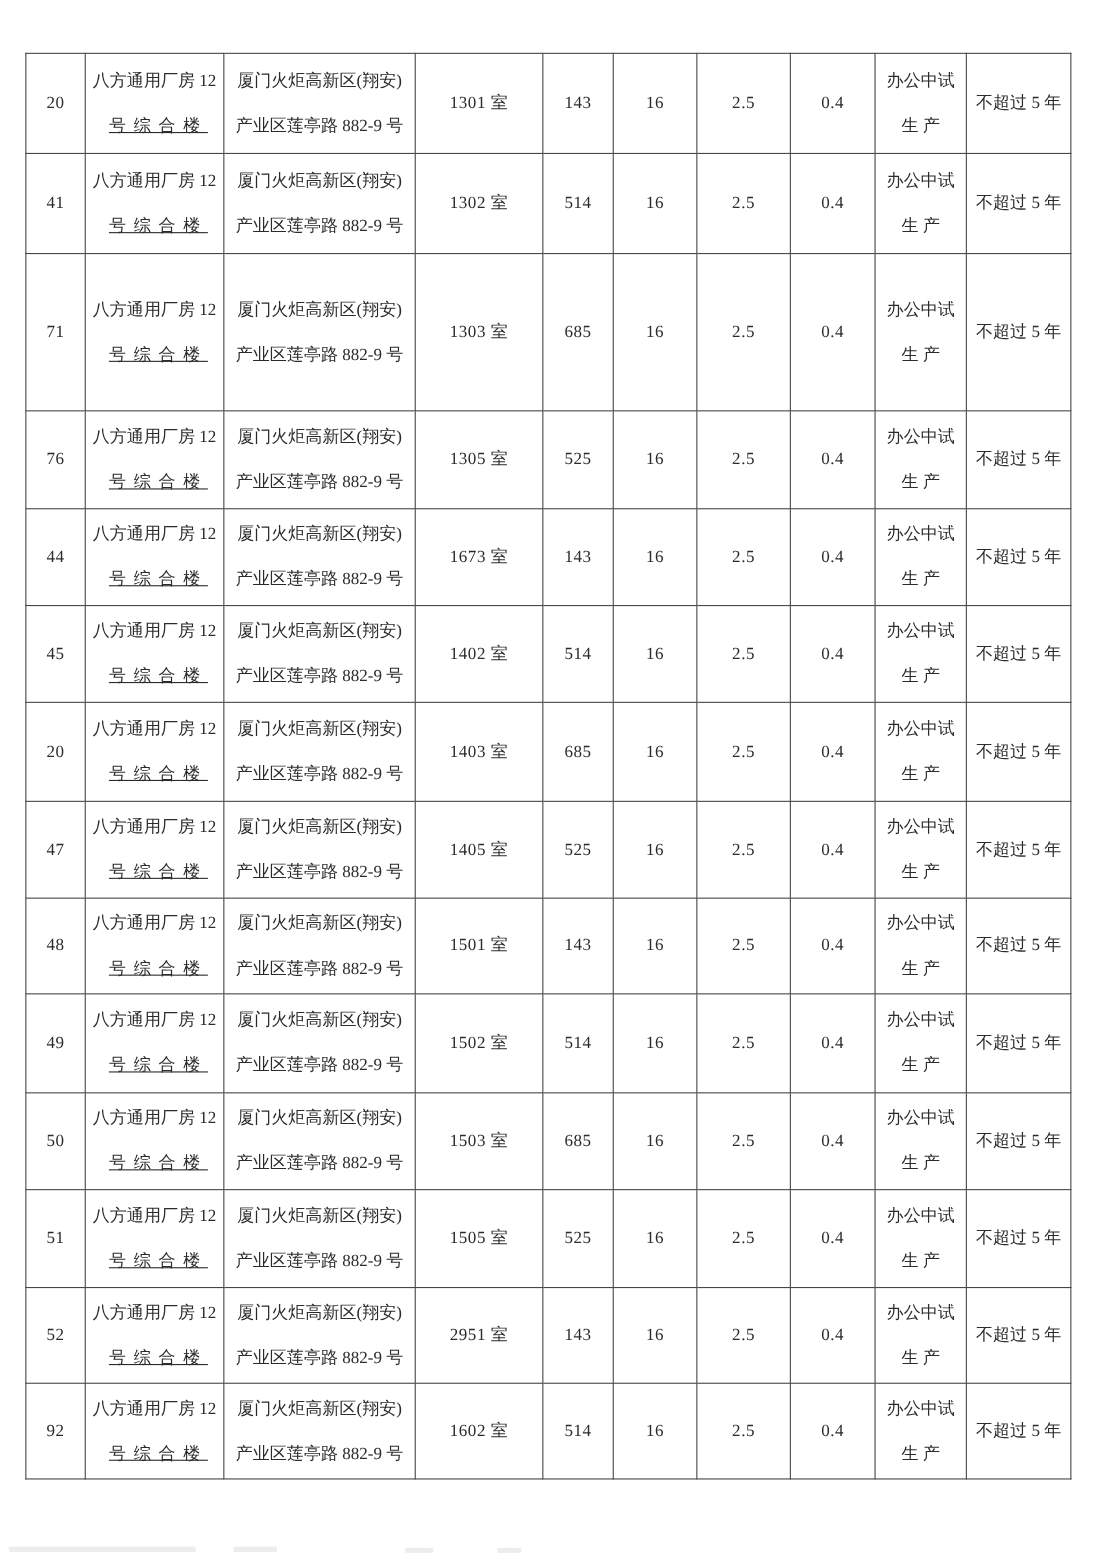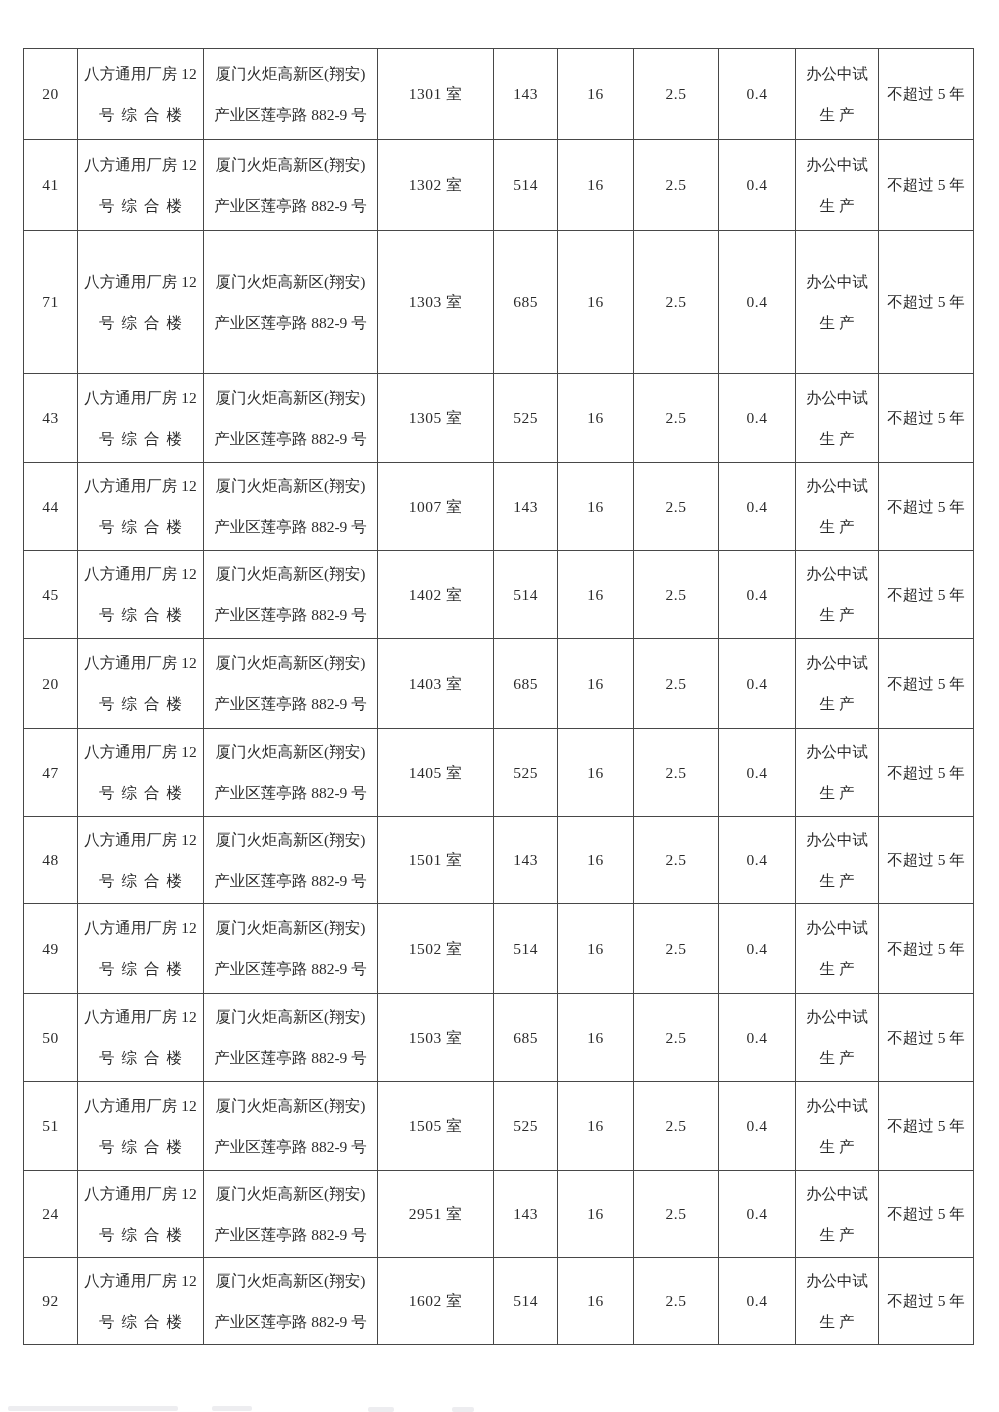--- a/index.html
+++ b/index.html
@@ -28,21 +28,21 @@
   }
   .lines{
     display:flex;
     flex-direction:column;
     justify-content:center;
     align-items:center;
     gap:23px;
     height:100%;
   }
   .line{line-height:1.15;white-space:nowrap;}
-  td.building-cell .line:nth-child(2){letter-spacing:7px;padding-left:7px;}
+  td.building-cell .line:nth-child(2){letter-spacing:7px;padding-left:7px;text-decoration:underline;}
   td.usage-cell .line:nth-child(2){letter-spacing:4px;padding-left:4px;text-align:center;}
   .num{letter-spacing:0.5px;}
   
   .artifact{
     position:absolute;
     height:5px;
     background:#cfcfd8;
     opacity:0.38;
     border-radius:2px;
   }
@@ -231,21 +231,21 @@
             </td>
             <td class="term-cell">
               <div class="lines">
                 <div class="line">不超过 5 年</div>
               </div>
             </td>
           </tr>
           <tr style="height: 89px;">
             <td class="row-number-cell num">
               <div class="lines">
-                <div class="line">43</div>
+                <div class="line">76</div>
               </div>
             </td>
             <td class="building-cell">
               <div class="lines">
                 <div class="line">八方通用厂房 12</div>
                 <div class="line">号综合楼</div>
               </div>
             </td>
             <td class="address-cell">
               <div class="lines">
@@ -303,21 +303,21 @@
               </div>
             </td>
             <td class="address-cell">
               <div class="lines">
                 <div class="line">厦门火炬高新区(翔安)</div>
                 <div class="line">产业区莲亭路 882-9 号</div>
               </div>
             </td>
             <td class="room-cell num">
               <div class="lines">
-                <div class="line">1007 室</div>
+                <div class="line">1673 室</div>
               </div>
             </td>
             <td class="area-cell num">
               <div class="lines">
                 <div class="line">143</div>
               </div>
             </td>
             <td class="metric1-cell num">
               <div class="lines">
                 <div class="line">16</div>
@@ -726,21 +726,21 @@
             </td>
             <td class="term-cell">
               <div class="lines">
                 <div class="line">不超过 5 年</div>
               </div>
             </td>
           </tr>
           <tr style="height: 87px;">
             <td class="row-number-cell num">
               <div class="lines">
-                <div class="line">24</div>
+                <div class="line">52</div>
               </div>
             </td>
             <td class="building-cell">
               <div class="lines">
                 <div class="line">八方通用厂房 12</div>
                 <div class="line">号综合楼</div>
               </div>
             </td>
             <td class="address-cell">
               <div class="lines">

